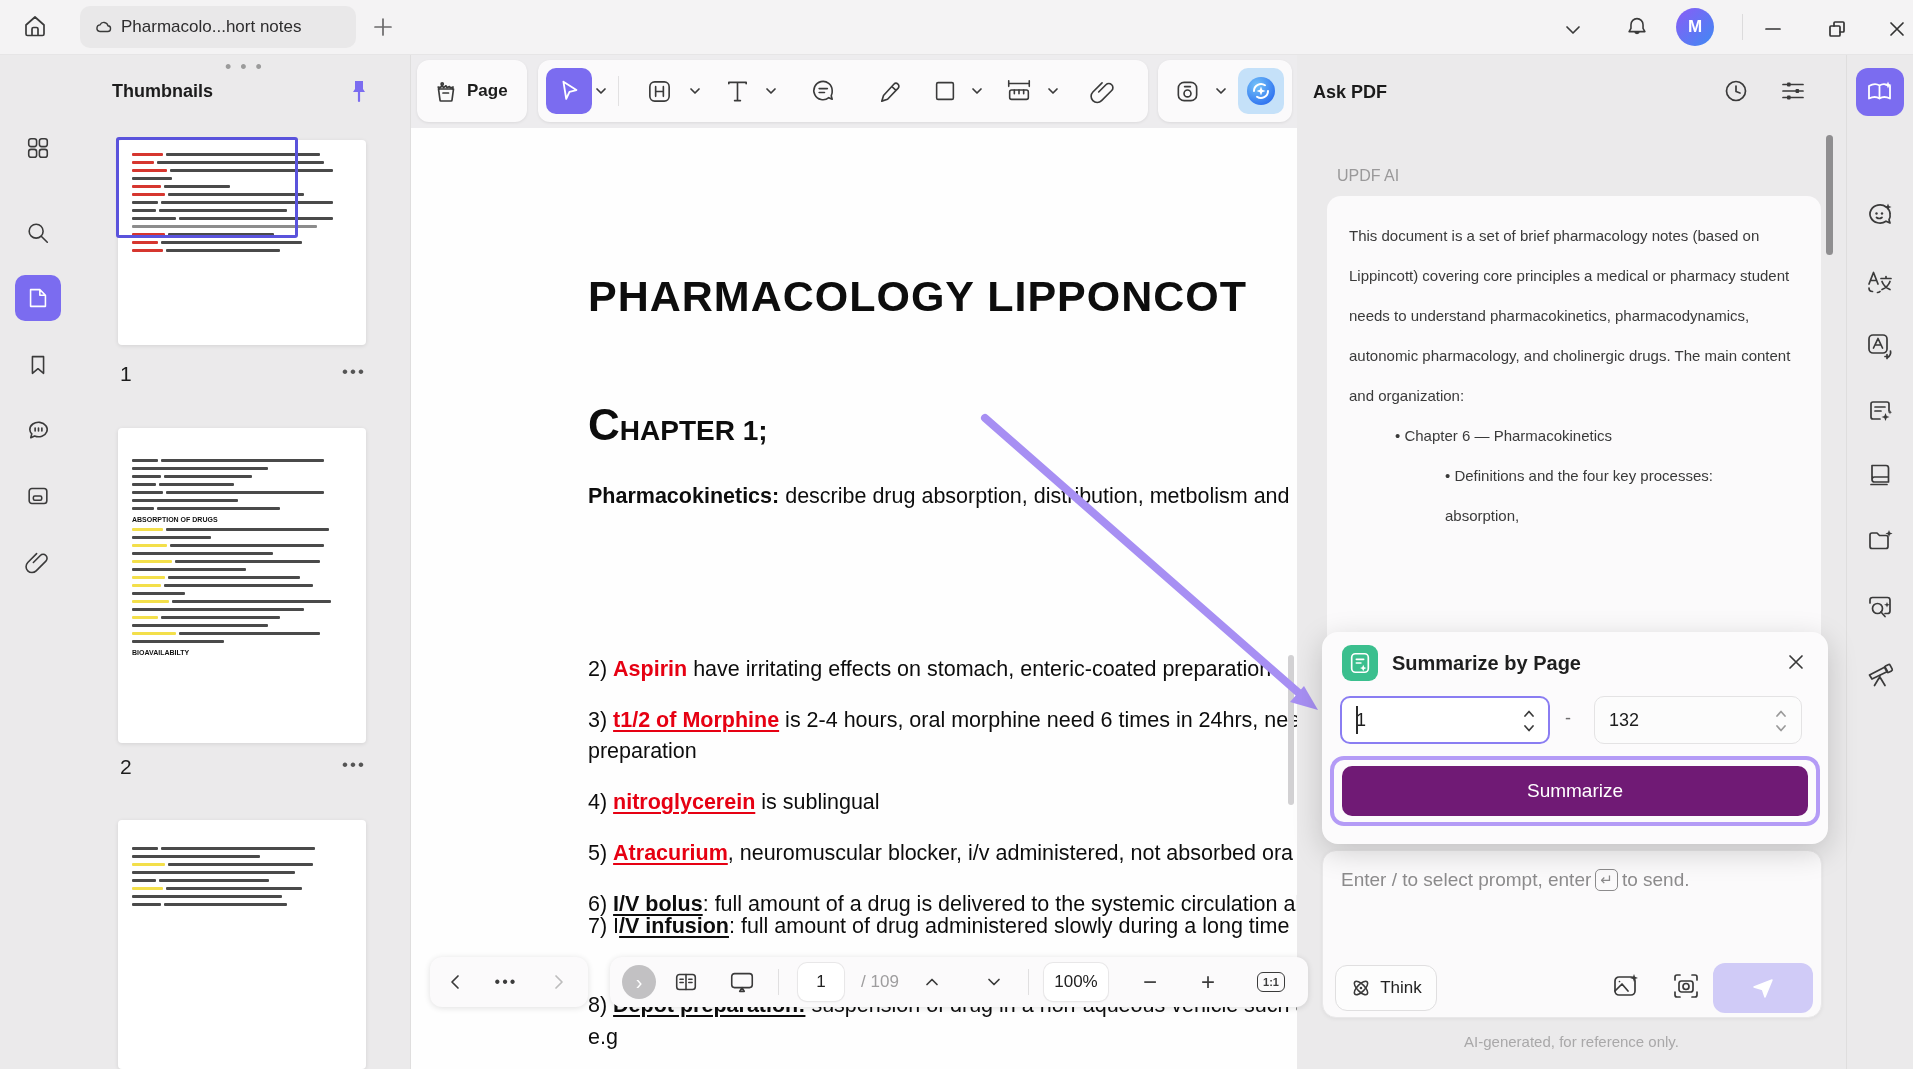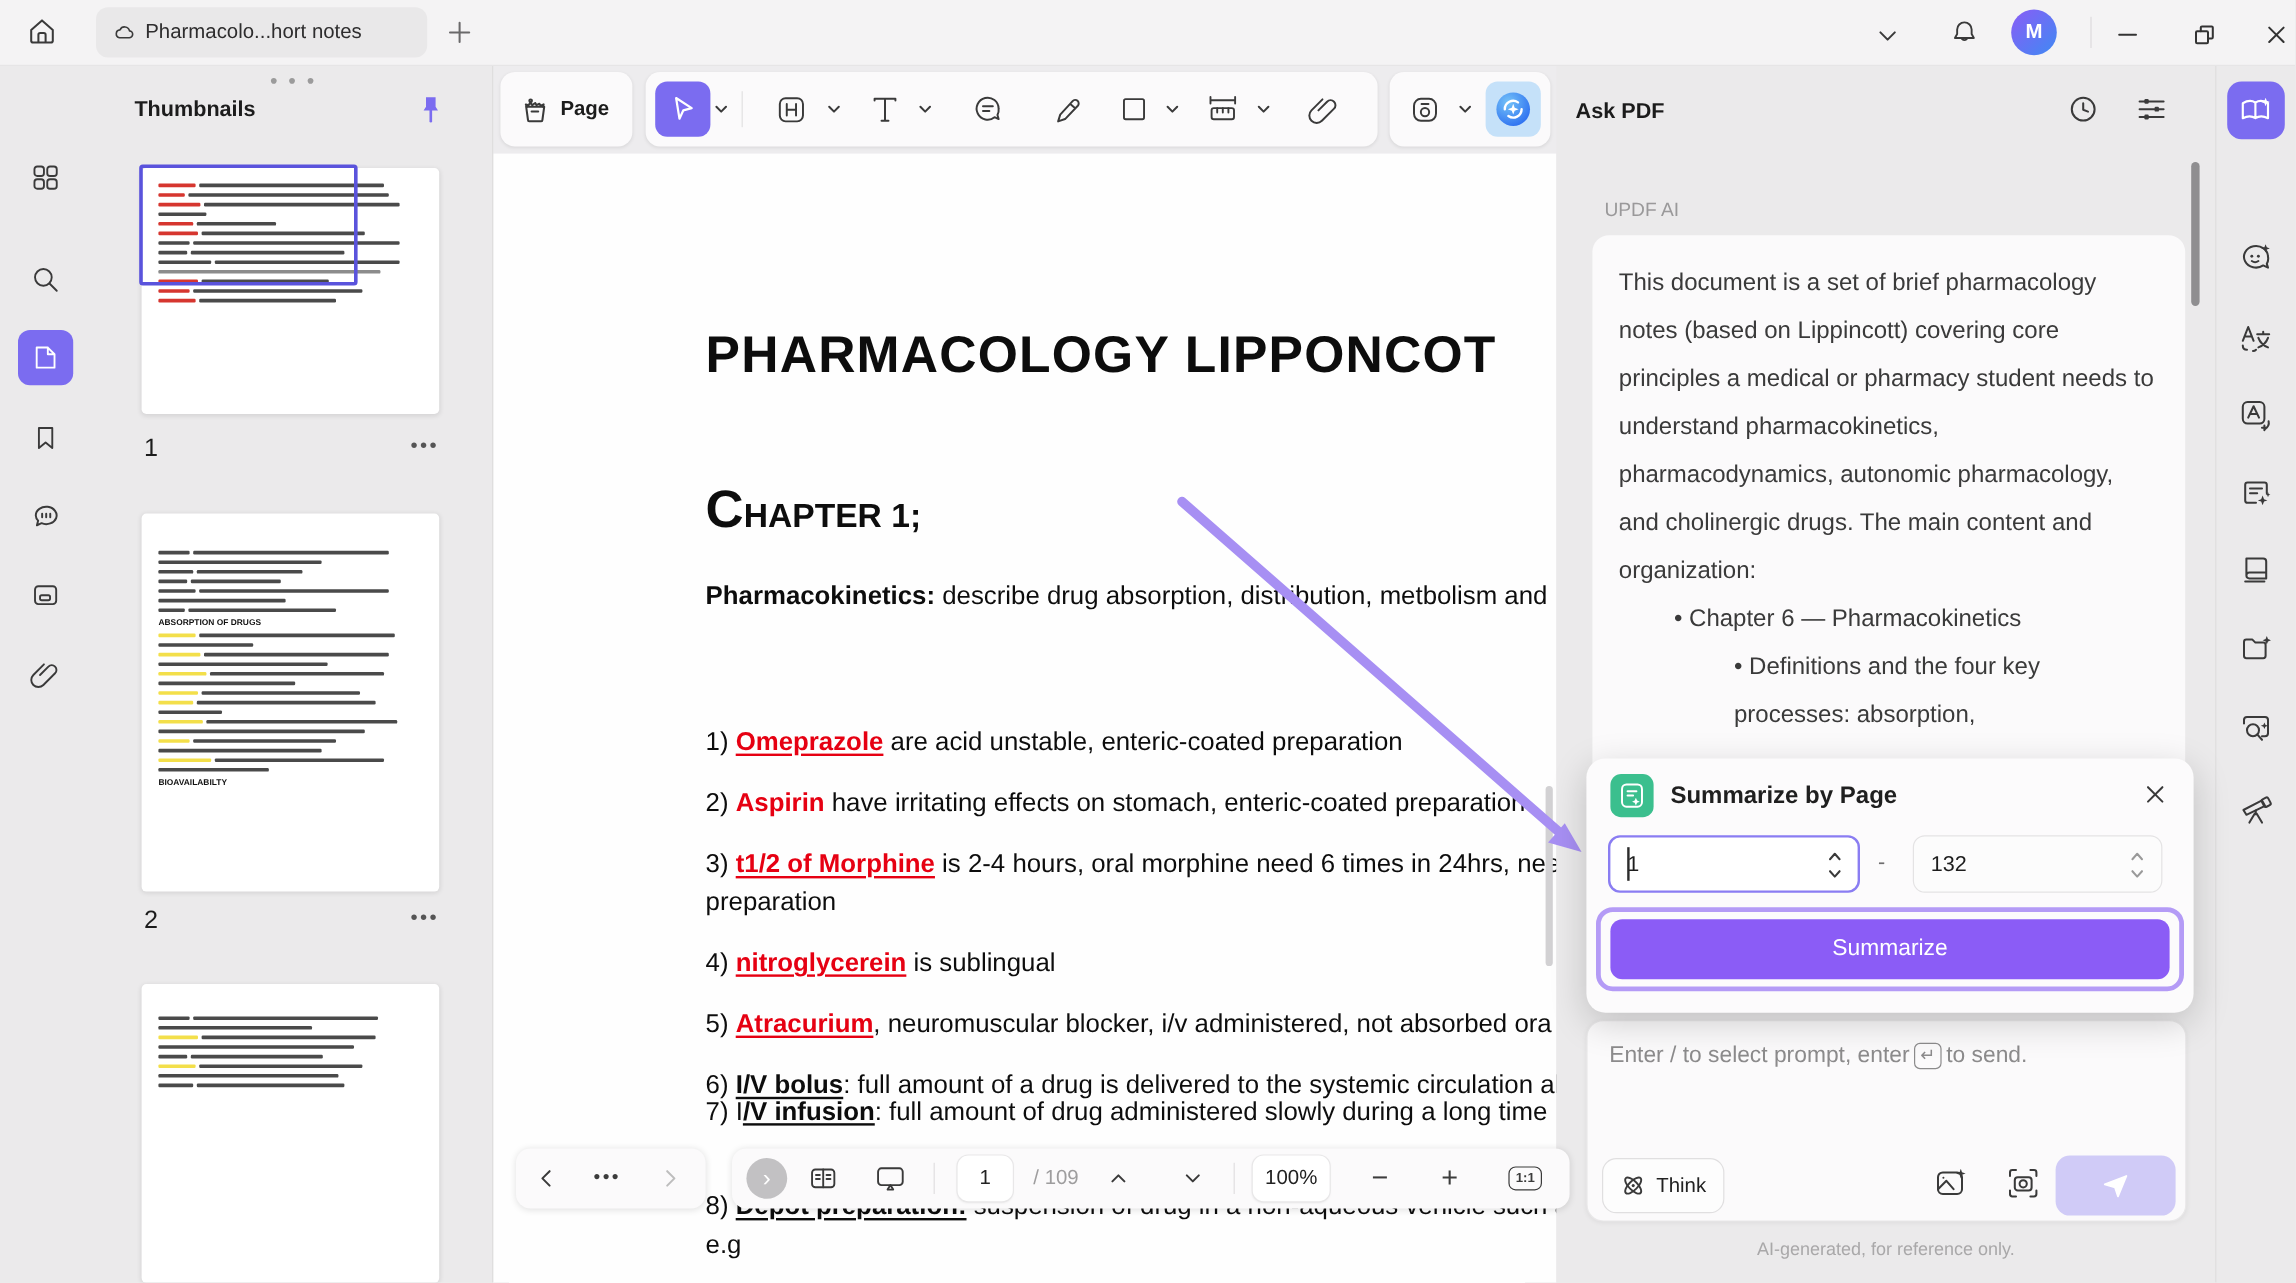--- a/index.html
+++ b/index.html
@@ -53,34 +53,34 @@
 .doc-scroll{position:absolute;left:877px;top:600px;width:6px;height:150px;border-radius:3px;background:#d2d1d3}
 
 .bbar{position:absolute;top:957px;height:50px;background:#fbfafb;border-radius:12px;box-shadow:0 1px 6px rgba(0,0,0,.12);z-index:30}
 .bitem{position:absolute;top:0;height:50px;display:flex;align-items:center;justify-content:center;color:#3c3c3c}
 .valbox{position:absolute;top:6px;height:38px;background:#fff;border-radius:9px;box-shadow:0 0 0 1px #e8e7e8,0 1px 2px rgba(0,0,0,.08);border:none;text-align:center;font-size:17px;color:#222;font-family:"Liberation Sans",sans-serif}
 .circ-btn{position:absolute;left:12px;top:8px;width:34px;height:34px;border-radius:50%;background:#c2c1c3;color:#fff;font-size:20px;display:flex;align-items:center;justify-content:center}
 
 #ask-panel{position:absolute;left:1297px;top:55px;width:549px;height:1014px;background:#ebeaeb;z-index:2}
 .ask-title{position:absolute;left:16px;top:27px;font-size:18px;font-weight:bold;color:#1b1b1b}
 .provider{position:absolute;left:40px;top:112px;font-size:16px;color:#9a999a}
-#resp-card{position:absolute;left:30px;top:141px;width:494px;height:454px;background:#fbfafb;border-radius:14px;padding:20px 22px;font-size:20px;line-height:40px;color:#3a3a3a;overflow:hidden}
+#resp-card{position:absolute;left:30px;top:141px;width:494px;height:454px;background:#fbfafb;border-radius:14px;padding:20px 22px;font-size:15px;line-height:40px;color:#3a3a3a;overflow:hidden}
 .resp-b1{padding-left:46px}
 .resp-b2{padding-left:96px;max-width:420px}
 .panel-scroll{position:absolute;left:529px;top:80px;width:7px;height:120px;border-radius:4px;background:#8f8e90}
 
 #dialog{position:absolute;left:1322px;top:632px;width:506px;height:212px;background:#fcfbfc;border-radius:16px;box-shadow:0 8px 30px rgba(0,0,0,.18);z-index:40}
 .dlg-icon{position:absolute;left:20px;top:13px;width:36px;height:36px;border-radius:9px;background:#3bbf8e;display:flex;align-items:center;justify-content:center}
 .dlg-title{position:absolute;left:70px;top:20px;font-size:20px;font-weight:600;color:#1f1f1f}
 .dlg-close{position:absolute;left:460px;top:16px;width:28px;height:28px;display:flex;align-items:center;justify-content:center}
 .rangein{position:absolute;top:64px;height:48px;border-radius:10px;font-size:18px;padding-left:14px;font-family:"Liberation Sans",sans-serif;color:#1d1d1d}
 .stepper{position:absolute;top:74px;width:14px;height:30px}
 .dash{position:absolute;left:243px;top:76px;color:#6e6d6e;font-size:18px}
 .hl-outline{position:absolute;left:8px;top:124px;width:490px;height:70px;border:4px solid #b49bf6;border-radius:14px}
-.sum-btn{position:absolute;left:20px;top:134px;width:466px;height:50px;border-radius:10px;background:#8b5cf6;color:#fff;font-size:19px;display:flex;align-items:center;justify-content:center}
+.sum-btn{position:absolute;left:20px;top:134px;width:466px;height:50px;border-radius:10px;background:#701a75;color:#fff;font-size:19px;display:flex;align-items:center;justify-content:center}
 
 #input-card{position:absolute;left:25px;top:795px;width:500px;height:168px;background:#fbfafb;border:1px solid #e9e8e9;border-radius:14px;box-shadow:0 1px 4px rgba(0,0,0,.06)}
 .ph{position:absolute;left:18px;top:18px;font-size:19px;color:#8c8b8c;display:flex;align-items:center;gap:4px}
 .enter-box{border:1.5px solid #8c8b8c;border-radius:5px;padding:0 4px;font-size:15px;line-height:20px}
 .think{position:absolute;left:12px;top:114px;width:102px;height:46px;border:1.5px solid #e0dfe0;border-radius:12px;background:#fdfdfd;display:flex;align-items:center;justify-content:center;gap:8px;font-size:17px;color:#222}
 .send{position:absolute;left:390px;top:112px;width:100px;height:50px;border-radius:12px;background:#d0cbf7;display:flex;align-items:center;justify-content:center}
 .disclaimer{position:absolute;left:0;top:978px;width:549px;text-align:center;font-size:15px;color:#a9a8a9}
 #right-rail{position:absolute;left:1846px;top:55px;width:67px;height:1014px;background:#ebeaeb;border-left:1px solid #dfdede;z-index:20}
 .rr-btn{position:absolute;left:8px;width:50px;height:48px;display:flex;align-items:center;justify-content:center}
 .rr-active{position:absolute;left:9px;top:13px;width:48px;height:48px;background:#7b6cf0;border-radius:12px;display:flex;align-items:center;justify-content:center}
@@ -371,21 +371,20 @@
           <span class="sg k" style="width:56%"></span>
         </div>
     </div>
   </div>
 
   <div id="doc-area">
     <div id="doc-page">
       <div class="doc-t h1" style="top:144px">PHARMACOLOGY  LIPPONCOT</div>
       <div class="doc-t" style="top:272px"><span class="h2c">C</span><span class="h2r">HAPTER 1;</span></div>
       <div class="doc-t body-t" style="top:356px"><span class="term">Pharmacokinetics:</span><span> describe drug absorption, distribution, metbolism and</span></div>
-      <div class="doc-t li" style="top:475px"><span>1) </span><span class="term red tu">Omeprazole</span><span> are acid unstable, enteric-coated preparation</span></div>
       <div class="doc-t li" style="top:526px"><span>2) </span><span class="term red">Aspirin</span><span> have irritating effects on stomach, enteric-coated preparation</span></div>
       <div class="doc-t li" style="top:577px"><span>3) </span><span class="term red tu">t1/2 of Morphine</span><span> is 2-4 hours, oral morphine need 6 times in 24hrs, need ext</span></div>
       <div class="doc-t li" style="top:608px"><span>preparation</span></div>
       <div class="doc-t li" style="top:659px"><span>4) </span><span class="term red tu">nitroglycerein</span><span> is sublingual</span></div>
       <div class="doc-t li" style="top:710px"><span>5) </span><span class="term red tu"> Atracurium</span><span>, neuromuscular blocker, i/v administered, not absorbed ora</span></div>
       <div class="doc-t li" style="top:761px"><span>6) </span><span class="term tu">I/V bolus</span><span>: full amount of a drug is delivered to the systemic circulation alm</span></div>
       <div class="doc-t li" style="top:783px"><span>7) I</span><span class="term tu">/V infusion</span><span>: full amount of  drug administered slowly  during a long time</span></div>
       <div class="doc-t li" style="top:862px"><span>8) </span><span class="term tu">Depot preparation:</span><span> suspension of drug in a non-aqueous vehicle such as</span></div>
       <div class="doc-t li" style="top:894px">e.g</div>
     </div>

